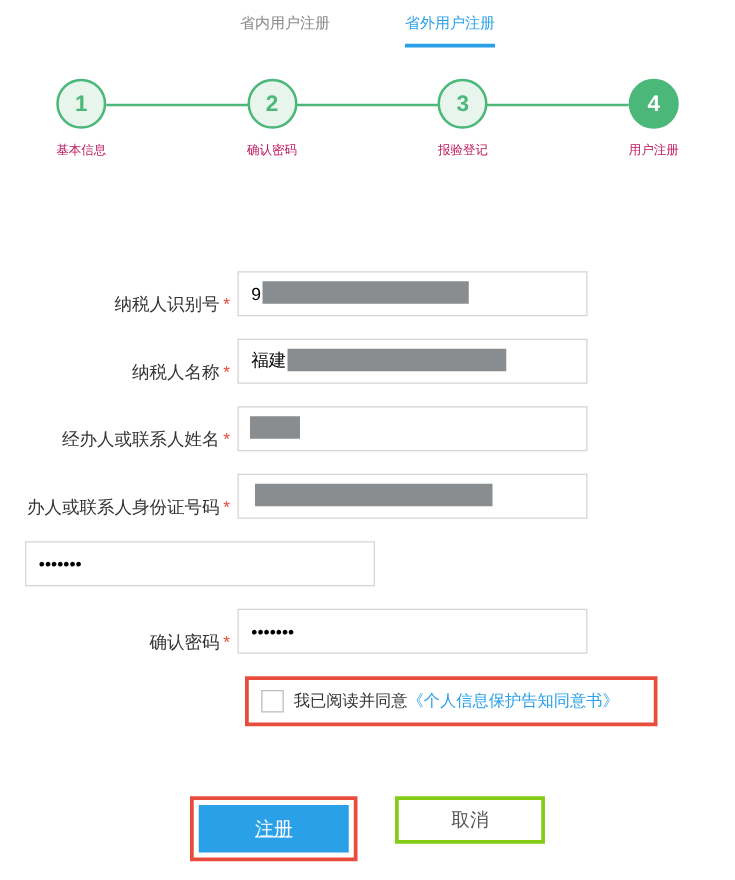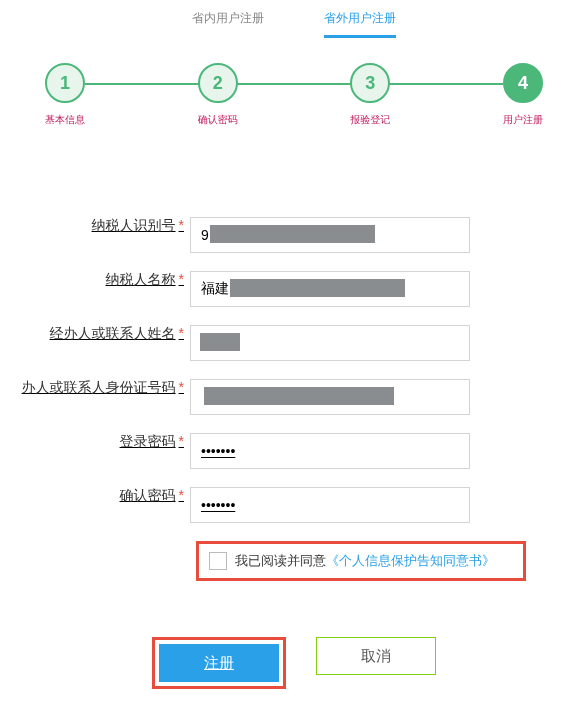--- a/index.html
+++ b/index.html
@@ -70,23 +70,22 @@
       height: 2px;
       background: #4bb87a;
       z-index: 1;
     }
     .form {
       margin-top: 90px;
       padding: 0 20px;
     }
     .form-row {
       display: flex;
-      align-items: flex-start;
+      align-items: flex-end;
       margin-bottom: 18px;
-      text-decoration: underline;
     }
     .form-label {
       width: 170px;
       text-align: right;
       font-size: 14px;
       color: #333;
       padding-right: 6px;
     }
     .required {
       color: #e74c3c;
@@ -153,21 +152,21 @@
       border: none;
       text-decoration: underline;
     }
     .btn-primary-wrap {
       border: 3px solid #e74c3c;
       padding: 4px;
     }
     .btn-secondary {
       background: #fff;
       color: #555;
-      border: 1px solid #84cc16;
+      border: 3px solid #84cc16;
     }
   </style>
 </head>
 <body>
 
 <div class="tabs">
   <div class="tab">省内用户注册</div>
   <div class="tab active">省外用户注册</div>
 </div>
 
@@ -219,21 +218,20 @@
 
   <div class="form-row">
     <div class="form-label"><span>办人或联系人身份证号码</span><span class="required">*</span></div>
     <div class="input-wrapper">
       <input class="form-input" value="" style="">
       <div class="redaction" style="left:14px;width:190px"></div>
     </div>
   </div>
 
   <div class="form-row">
-    <div class="form-label"><span>登录密码</span><span class="required">*</span></div>
     <input type="text" class="form-input" value="•••••••" style="">
   </div>
 
   <div class="form-row">
     <div class="form-label"><span>确认密码</span><span class="required">*</span></div>
     <input type="text" class="form-input" value="•••••••" style="">
   </div>
 
   <div class="consent-row">
     <div class="checkbox"></div>

